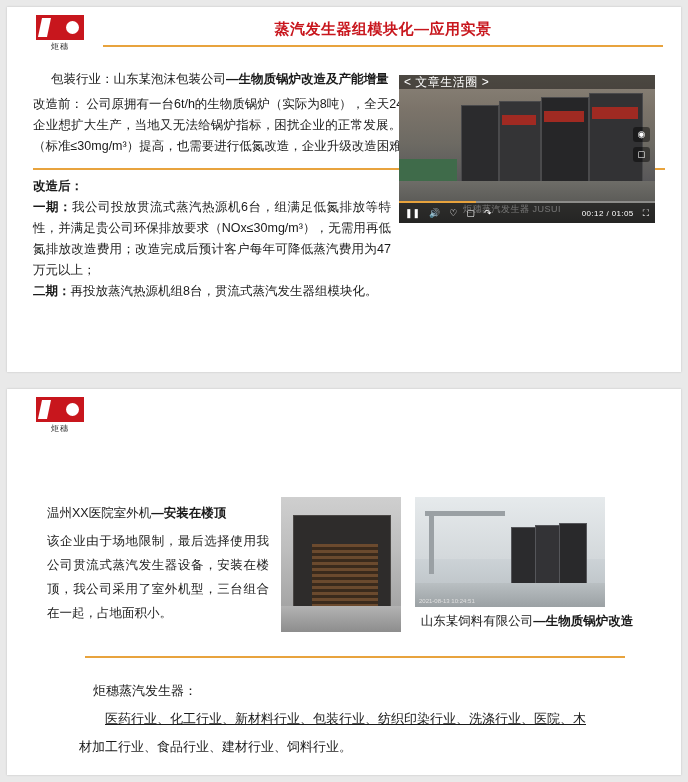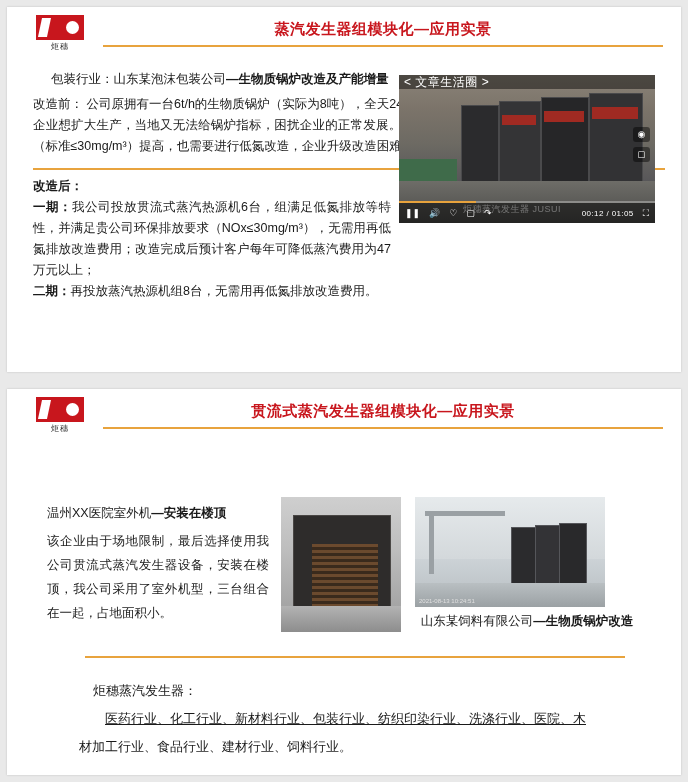--- a/index.html
+++ b/index.html
@@ -364,21 +364,21 @@
       </p>
 
       <div class="s1-mid-rule"></div>
 
       <div class="after-block">
         <div class="after-title">改造后：</div>
         <p class="para">
           <span class="stage-label">一期：</span><span>我公司投放贯流式蒸汽热源机6台，组满足低氮排放等特性，并满足贵公司环保排放要求（NOx≤30mg/m³），无需用再低氮排放改造费用；改造完成后预计客户每年可降低蒸汽费用为47万元以上；</span>
         </p>
         <p class="para">
-          <span class="stage-label">二期：</span><span>再投放蒸汽热源机组8台，无需用再低氮排放改造费用。</span>
+          <span class="stage-label">二期：</span><span>再投放蒸汽热源机组8台，贯流式蒸汽发生器组模块化。</span>
         </p>
       </div>
 
       <div class="video-panel">
         <div class="vp-scene">
           <div class="vp-green"></div>
           <div class="vp-boiler vp-b1"></div>
           <div class="vp-boiler vp-b2"></div>
           <div class="vp-boiler vp-b3"></div>
           <div class="vp-boiler vp-b4"></div>
@@ -413,24 +413,20 @@
     </div>
   </section>
 
   <section class="slide" id="slide2">
 
     <div class="slide-header">
       <div class="logo">
         <div class="logo-mark"></div>
         <div class="logo-text">炬穗</div>
       </div>
-      <div class="title-bar">
-        <div class="title-text">贯流式蒸汽发生器组模块化—应用实景</div>
-        <div class="title-rule"></div>
-      </div>
     </div>
 
     <div class="s2-body">
 
       <div class="s2-left">
         <div class="head">
           <span>温州XX医院室外机</span><span class="bold">—安装在楼顶</span>
         </div>
         <div>该企业由于场地限制，最后选择使用我公司贯流式蒸汽发生器设备，安装在楼顶，我公司采用了室外机型，三台组合在一起，占地面积小。</div>
       </div>

